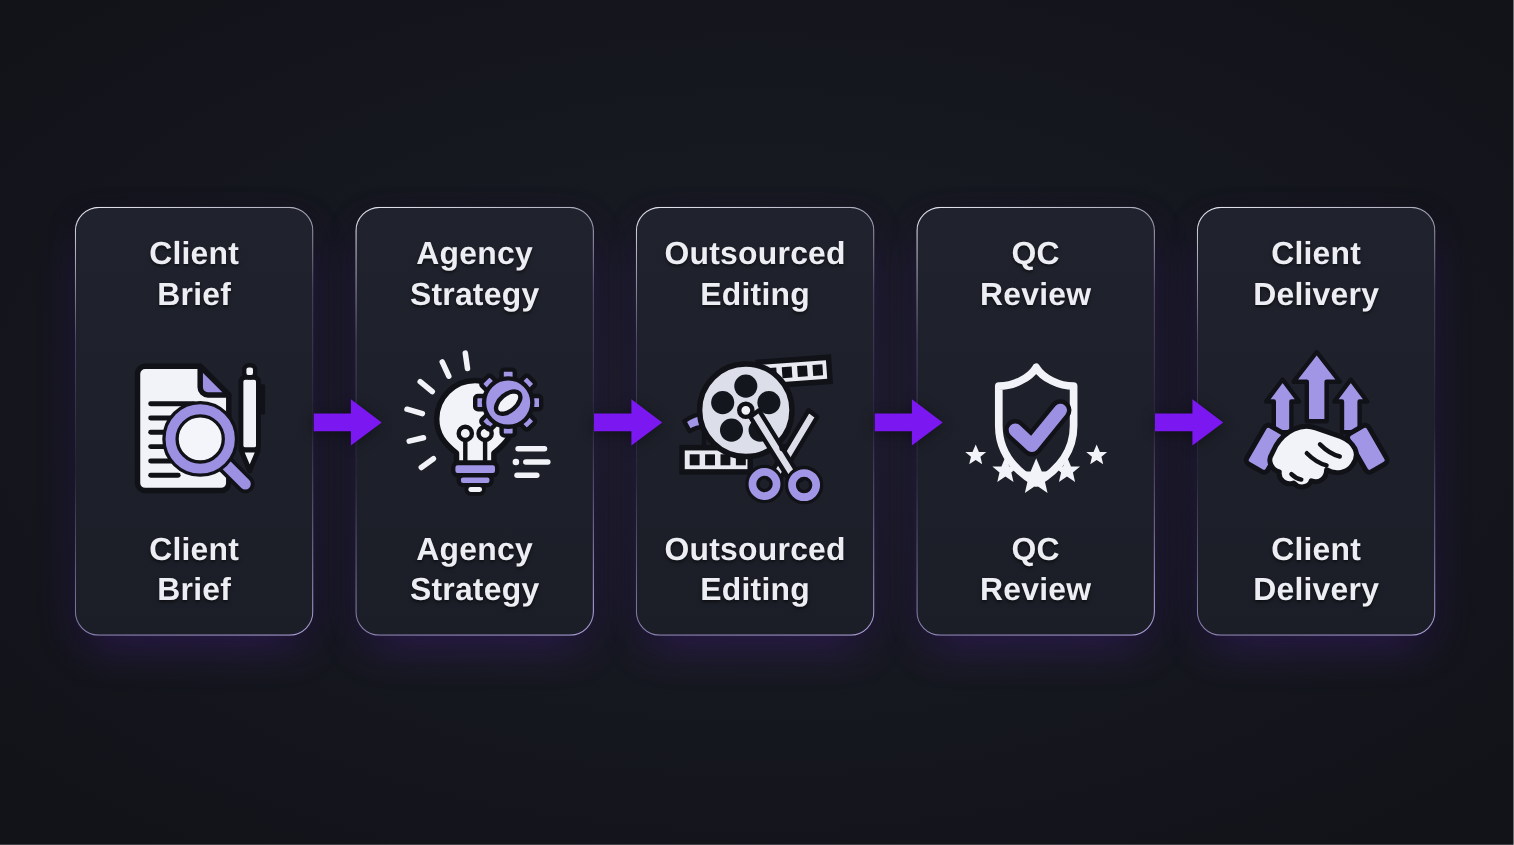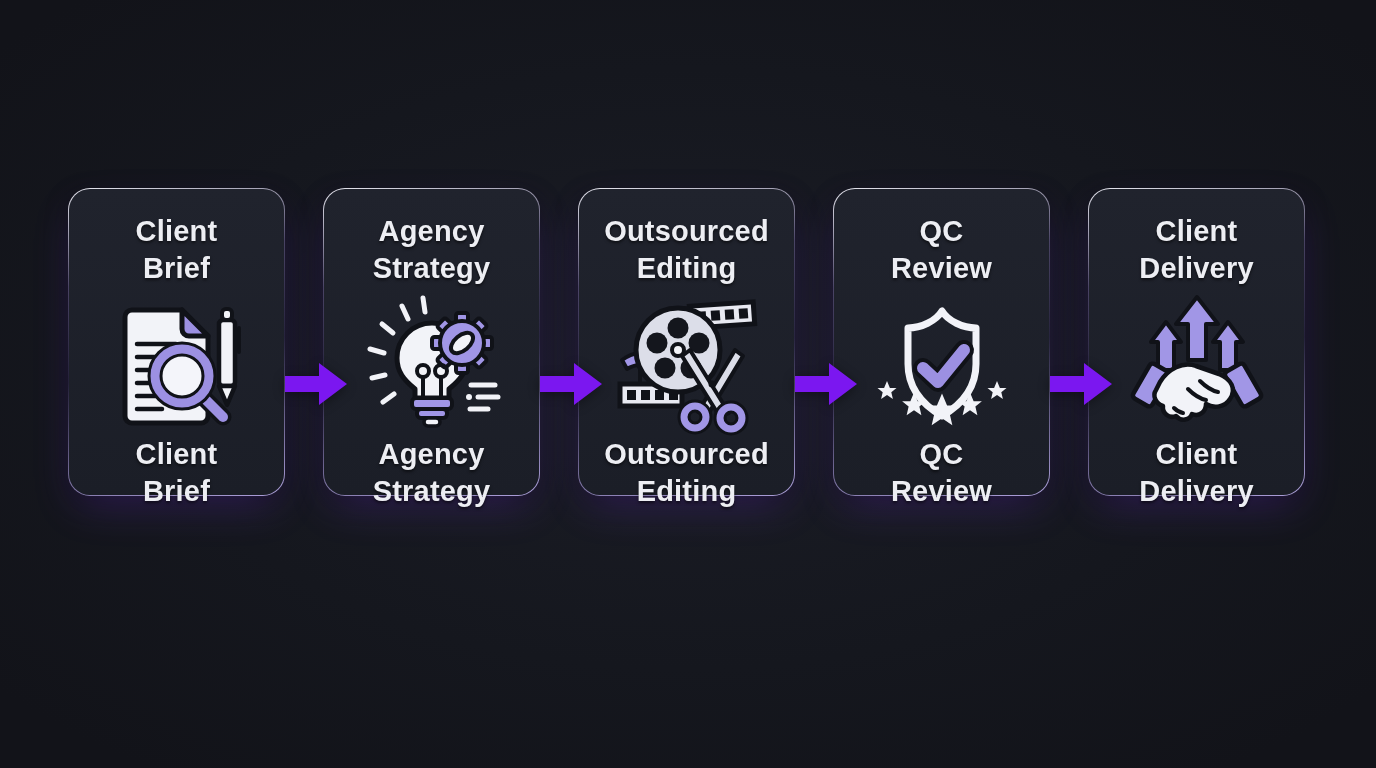--- a/index.html
+++ b/index.html
@@ -7,21 +7,21 @@
     width: 1376px; height: 768px; overflow: hidden; position: relative;
     background:
       radial-gradient(ellipse 900px 500px at 50% 48%, #1b1d26 0%, #15171e 60%, #121319 100%);
     font-family: "Liberation Sans", sans-serif;
   }
   .stage {
     position: absolute; left: 68px; top: 188px;
     display: flex; gap: 38px;
   }
   .card {
-    width: 217px; height: 308px; box-sizing: border-box;
+    width: 217px; height: 390px; box-sizing: border-box;
     border-radius: 22px;
     border: 1.7px solid transparent;
     background:
       linear-gradient(180deg, #20232d 0%, #1b1e27 100%) padding-box,
       linear-gradient(168deg,
         rgba(244,244,252,0.95) 0%,
         rgba(170,150,230,0.35) 28%,
         rgba(110,85,190,0.18) 55%,
         rgba(186,172,235,0.92) 100%) border-box;
     box-shadow:

